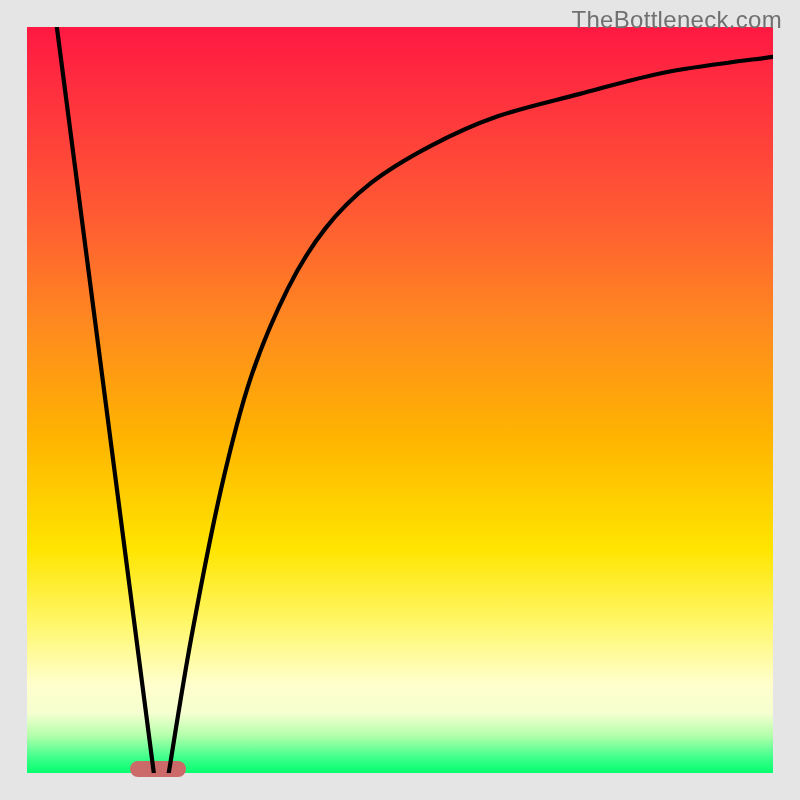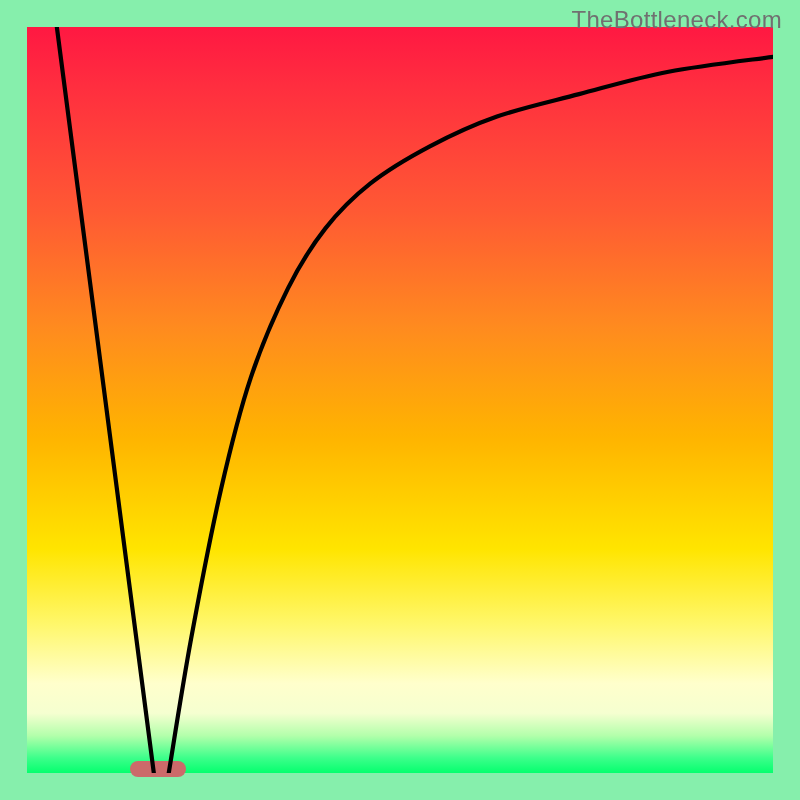--- a/index.html
+++ b/index.html
@@ -8,21 +8,21 @@
     width: 800px;
     height: 800px;
     overflow: hidden;
     font-family: Arial, Helvetica, sans-serif;
     background: #000;
   }
   .frame {
     position: relative;
     width: 800px;
     height: 800px;
-    background: #86efac;
+    background: #e5e5e5;
   }
   .plot-area {
     position: absolute;
     left: 27px;
     top: 27px;
     width: 746px;
     height: 746px;
     
     background: linear-gradient(
       to bottom,

